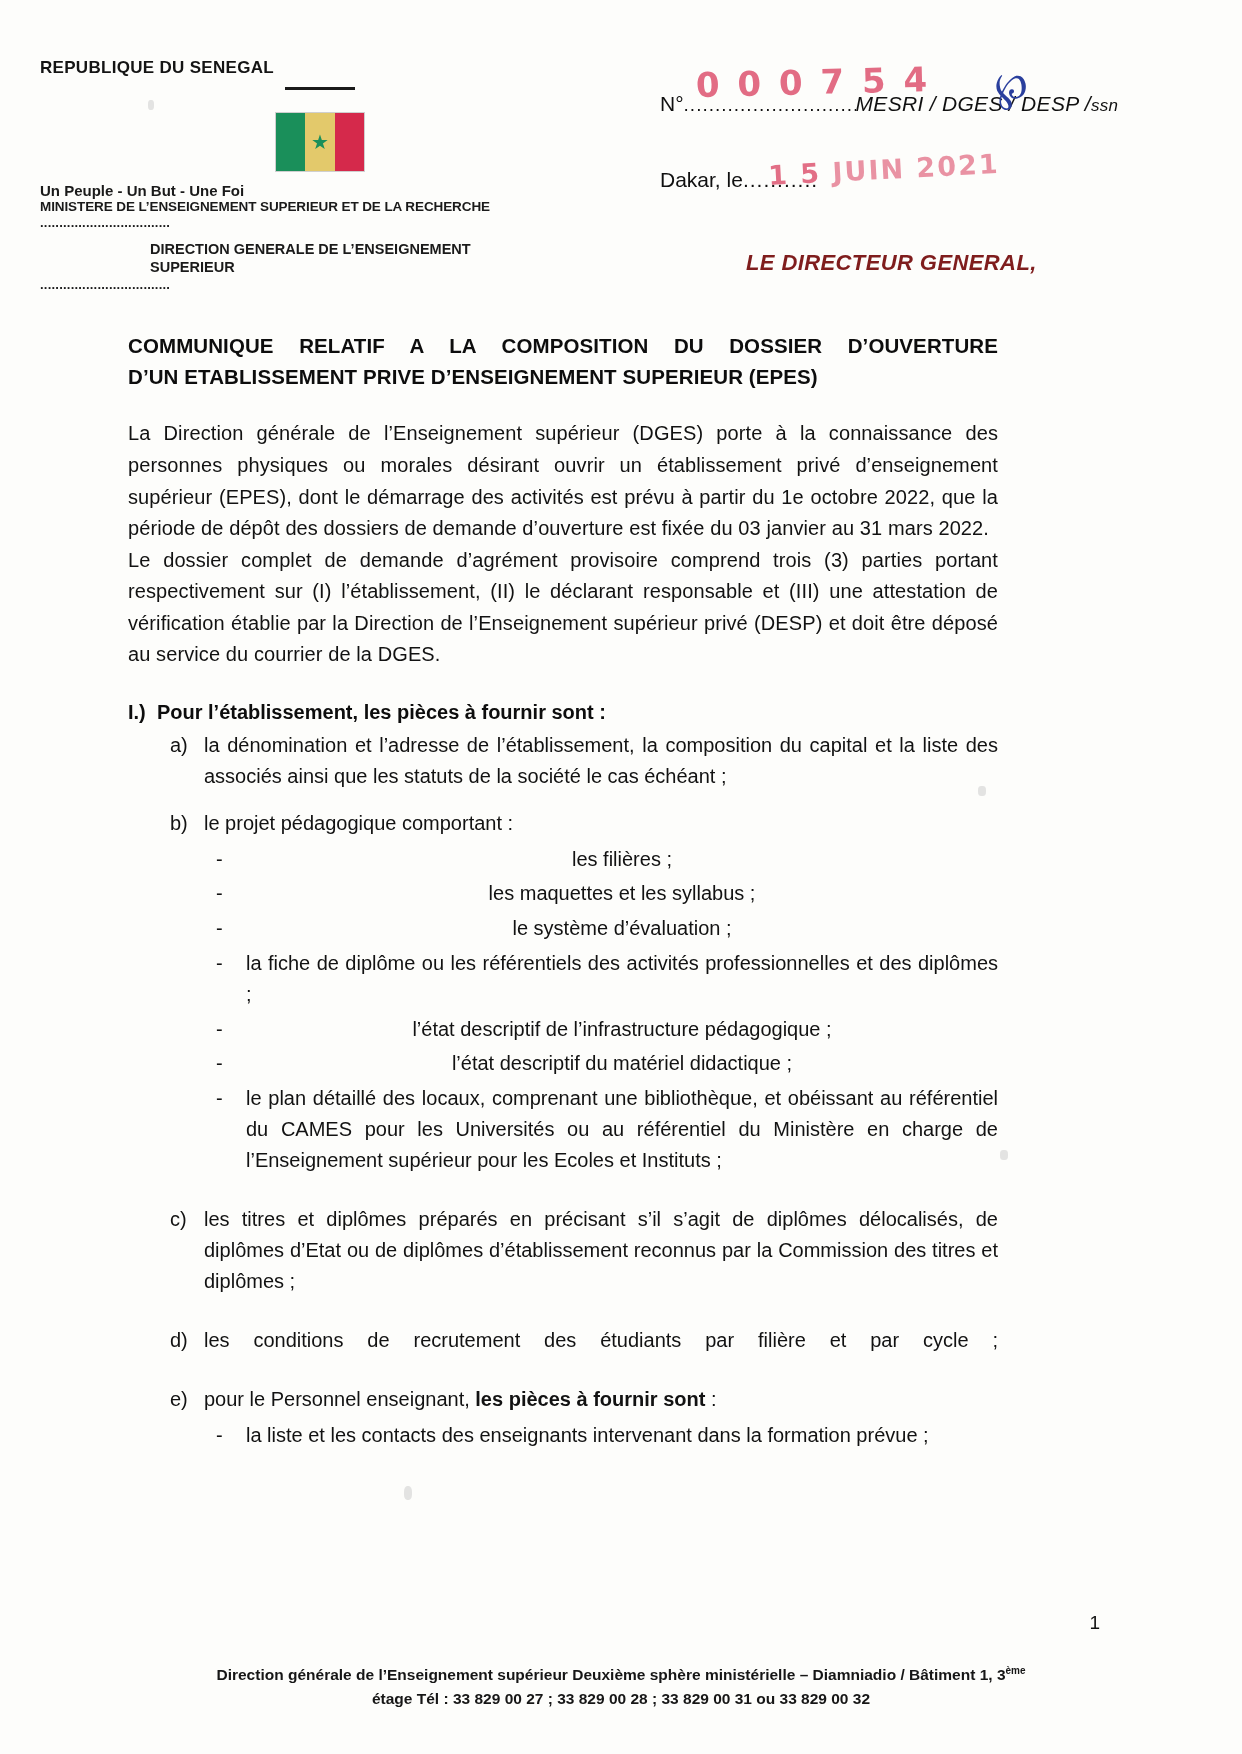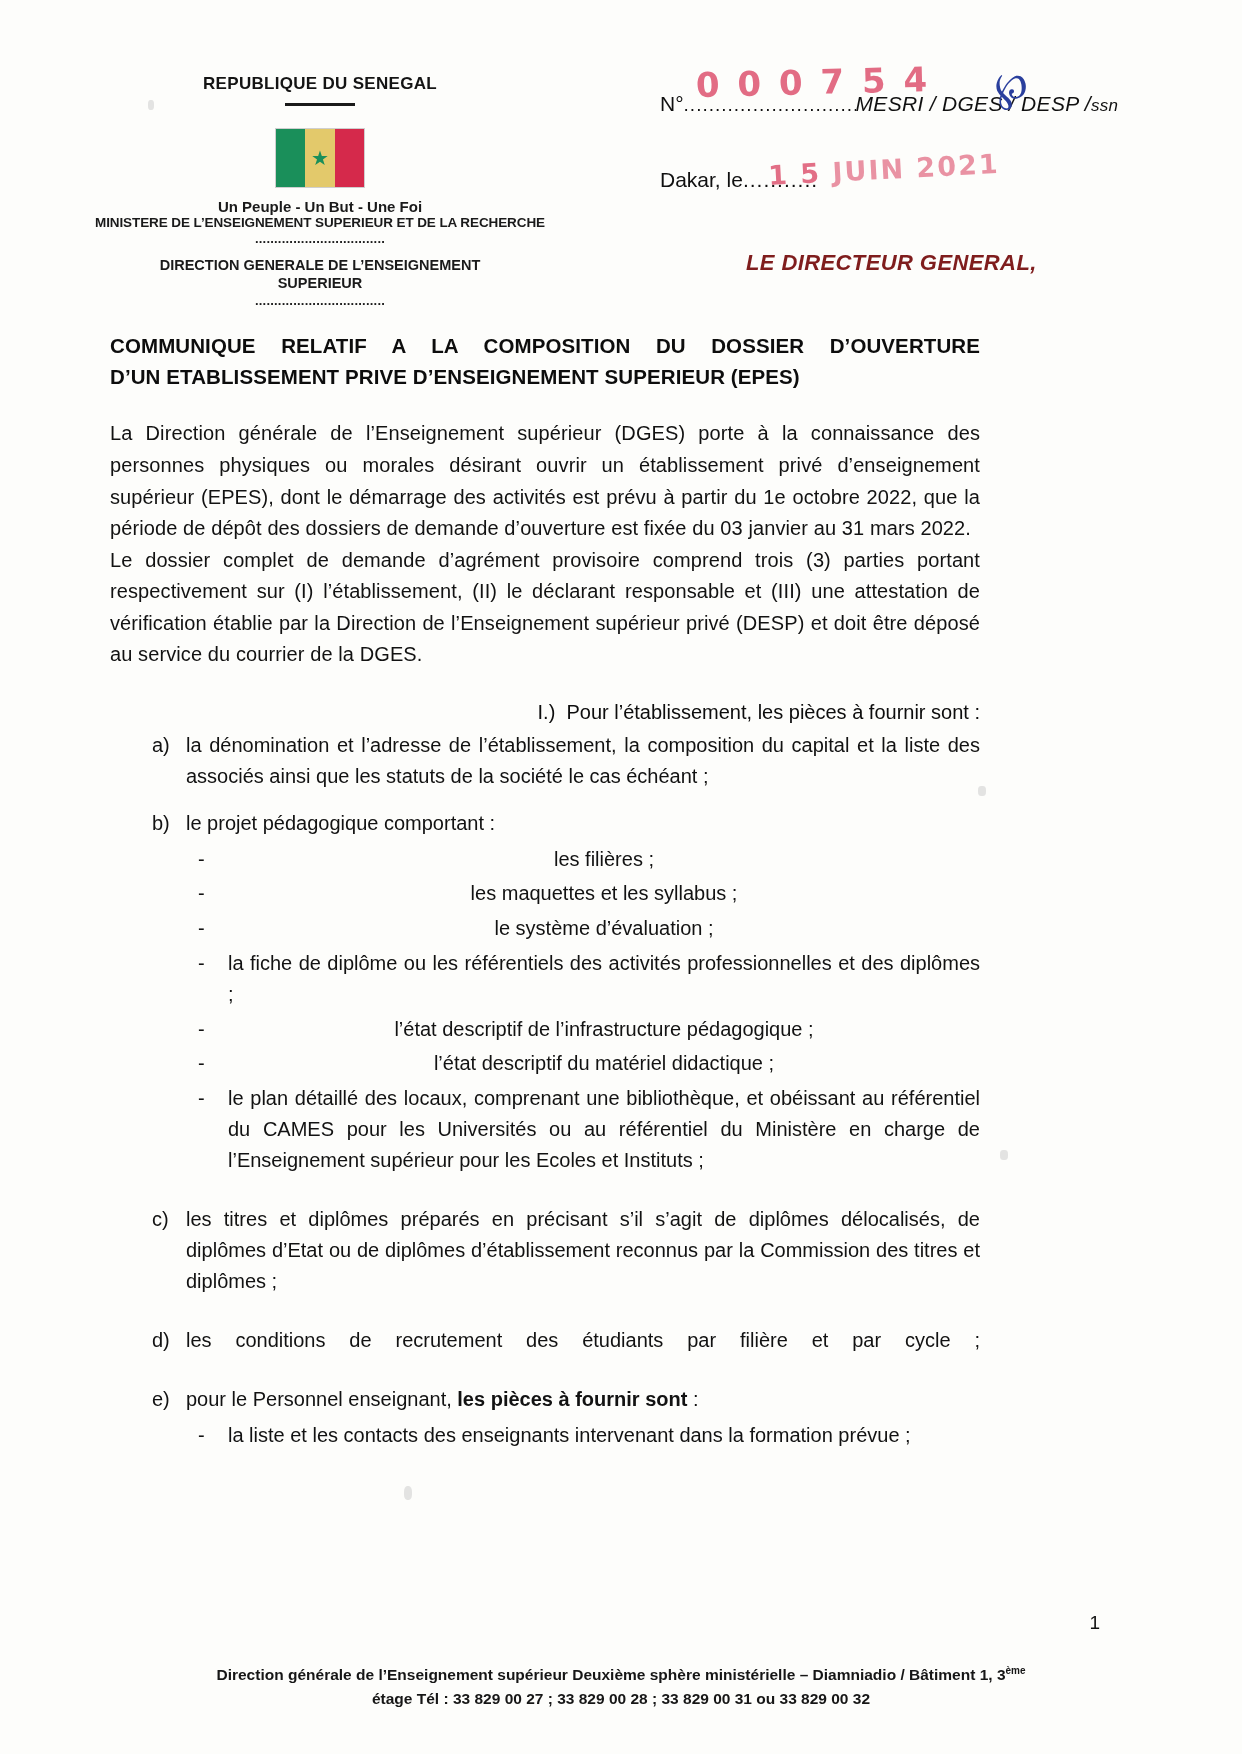--- a/index.html
+++ b/index.html
@@ -25,23 +25,23 @@
   .header {
     position: absolute;
     top: 58px;
     left: 0;
     width: 100%;
     height: 260px;
   }
   .hdr-left {
     position: absolute;
     left: 40px;
-    top: 16px;
+    top: 0;
     width: 560px;
-    text-align: center;
+    text-align: left;
   }
   .republic-title {
     font-size: 17px;
     font-weight: bold;
     letter-spacing: 0.3px;
     color: #141414;
   }
   .rule-short {
     width: 70px;
     height: 3px;
@@ -174,21 +174,21 @@
     font-weight: bold;
     font-style: italic;
     letter-spacing: 0.4px;
     color: #7f1d1d;
   }
 
   
   .content {
     position: absolute;
     top: 330px;
-    left: 110px;
+    left: 128px;
     width: 870px;
   }
   .doc-title {
     font-size: 20.5px;
     font-weight: bold;
     line-height: 1.52;
     letter-spacing: 0.1px;
     color: #0d0d0d;
   }
   .doc-title .l1 { display: block; text-align: justify; text-align-last: justify; }
@@ -200,23 +200,22 @@
     line-height: 1.58;
     text-align: justify;
     color: #121212;
     letter-spacing: 0.1px;
   }
   .para.tight { margin-top: 0; }
 
   .section-head {
     margin-top: 30px;
     font-size: 20px;
-    font-weight: normal;
+    font-weight: bold;
     color: #0d0d0d;
-    text-align: right;
   }
 
   .lettered {
     margin-top: 6px;
     padding-left: 42px;
   }
   .item {
     display: flex;
     margin-top: 16px;
     font-size: 20px;

